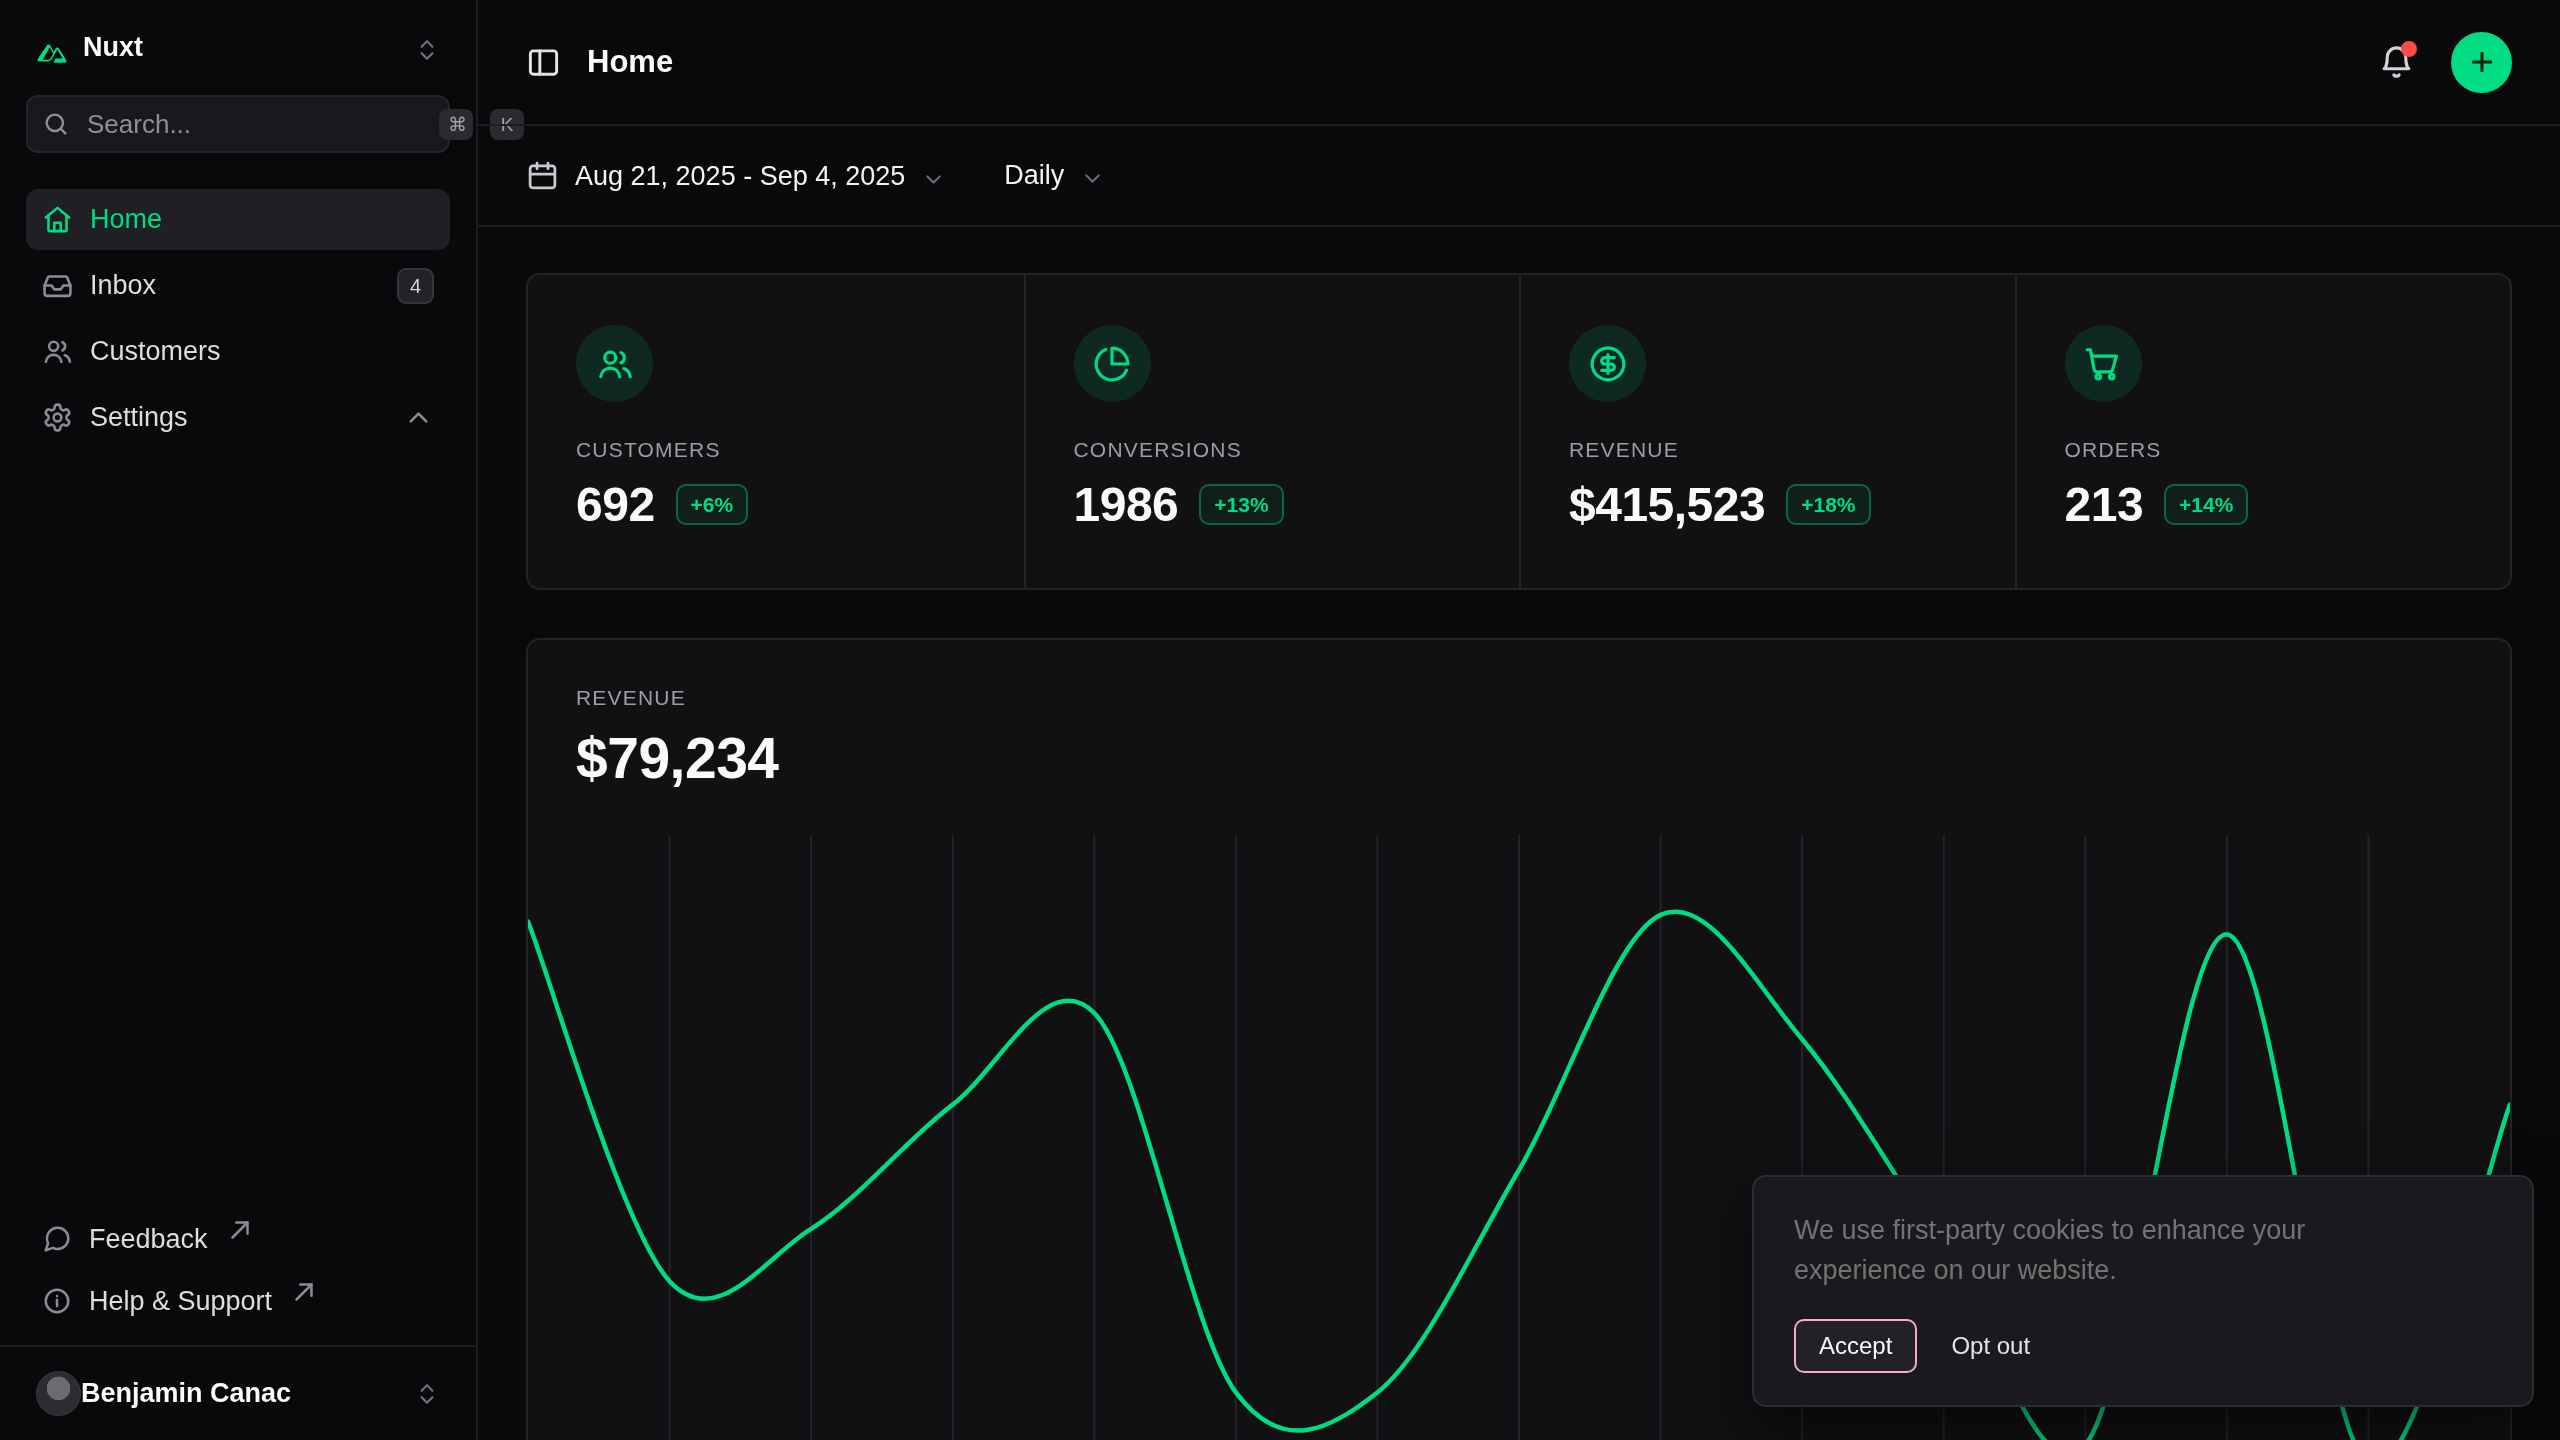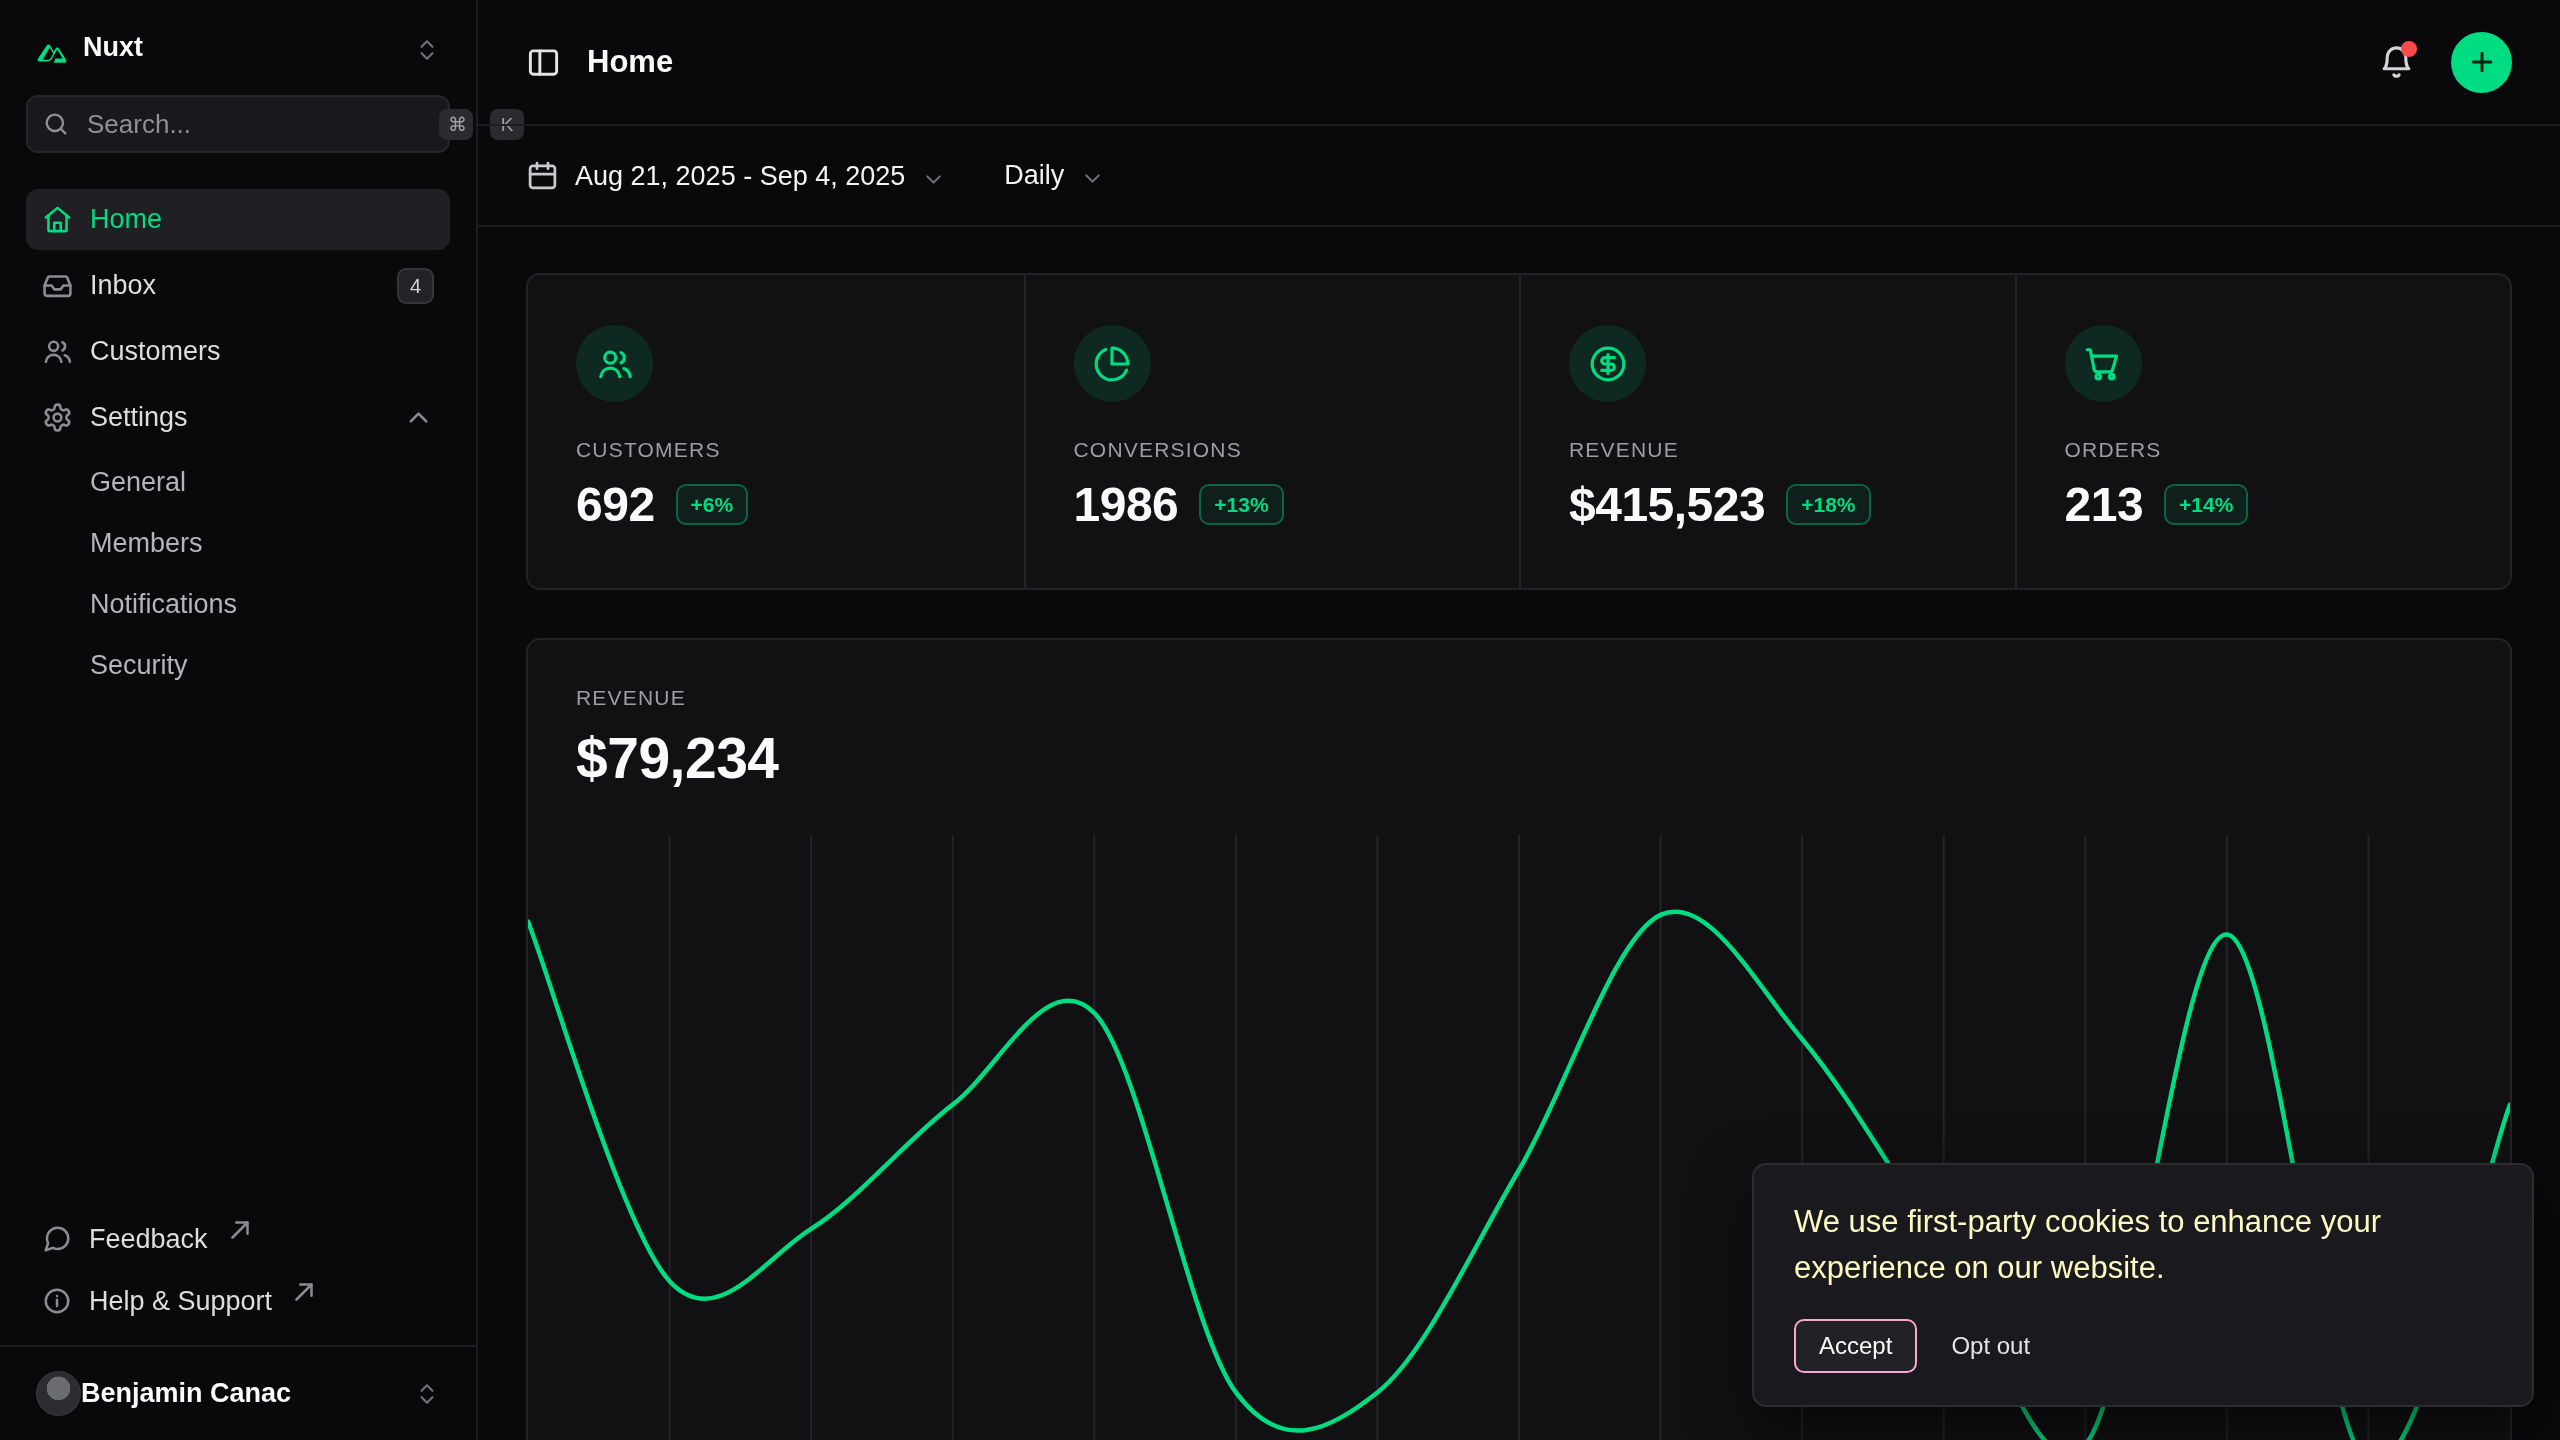--- a/index.html
+++ b/index.html
@@ -101,21 +101,21 @@
   .revenue-card { border:2px solid #222227; background:#111114; border-radius:14px; overflow:hidden; flex:1; min-height:820px; }
   .revenue-head { padding:46px 48px 0; }
   .revenue-value { margin-top:15px; font-size:57px; font-weight:700; letter-spacing:-0.5px; color:#fafafa; }
   .chart-wrap { margin-top:44px; }
   .revenue-chart { width:100%; height:840px; }
 
   
   .cookie-toast { position:fixed; right:26px; bottom:33px; width:782px; background:#1a1a1e;
     border:2px solid #2c2c31; border-radius:14px; padding:34px 40px 32px;
     box-shadow:0 24px 60px rgba(0,0,0,0.55); z-index:50; }
-  .cookie-msg { font-size:31px; line-height:1.48; color:#fef9c3; max-width:620px; }
+  .cookie-msg { font-size:27px; line-height:1.48; color:#737373; max-width:620px; }
   .cookie-actions { margin-top:28px; display:flex; align-items:center; gap:34px; }
   .cookie-accept { font-size:24px; font-weight:500; color:#fafafa; background:rgba(255,255,255,0.04);
     border:2px solid #f9a8d4; border-radius:10px; padding:11px 23px; cursor:pointer;
     font-family:"Liberation Sans", sans-serif; }
   .cookie-optout { font-size:24px; font-weight:500; color:#e4e4e7; background:none; border:none; cursor:pointer;
     font-family:"Liberation Sans", sans-serif; }
 </style>
 </head>
 <body>
 
@@ -191,34 +191,20 @@
           </svg>
       </span>
       <span>Settings</span>
       <span class="nav-chevron icon">
         <svg viewBox="0 0 24 24">
             <path d="m18 15-6-6-6 6"></path>
           </svg>
       </span>
     </div>
 
-    <div class="nav-children">
-      <div class="nav-child">
-        <span>General</span>
-      </div>
-      <div class="nav-child">
-        <span>Members</span>
-      </div>
-      <div class="nav-child">
-        <span>Notifications</span>
-      </div>
-      <div class="nav-child">
-        <span>Security</span>
-      </div>
-    </div>
   </nav>
 
   <div class="sidebar-footer">
     <div class="footer-link">
       <span class="icon">
         <svg viewBox="0 0 24 24">
             <path d="M21 11.5a8.38 8.38 0 0 1-8.5 8.5 8.5 8.5 0 0 1-3.8-.9L3 21l1.9-5.7a8.38 8.38 0 0 1-.9-3.8 8.5 8.5 0 0 1 8.5-8.5 8.38 8.38 0 0 1 8.5 8.5z"></path>
           </svg>
       </span>
       <span>Feedback</span>

